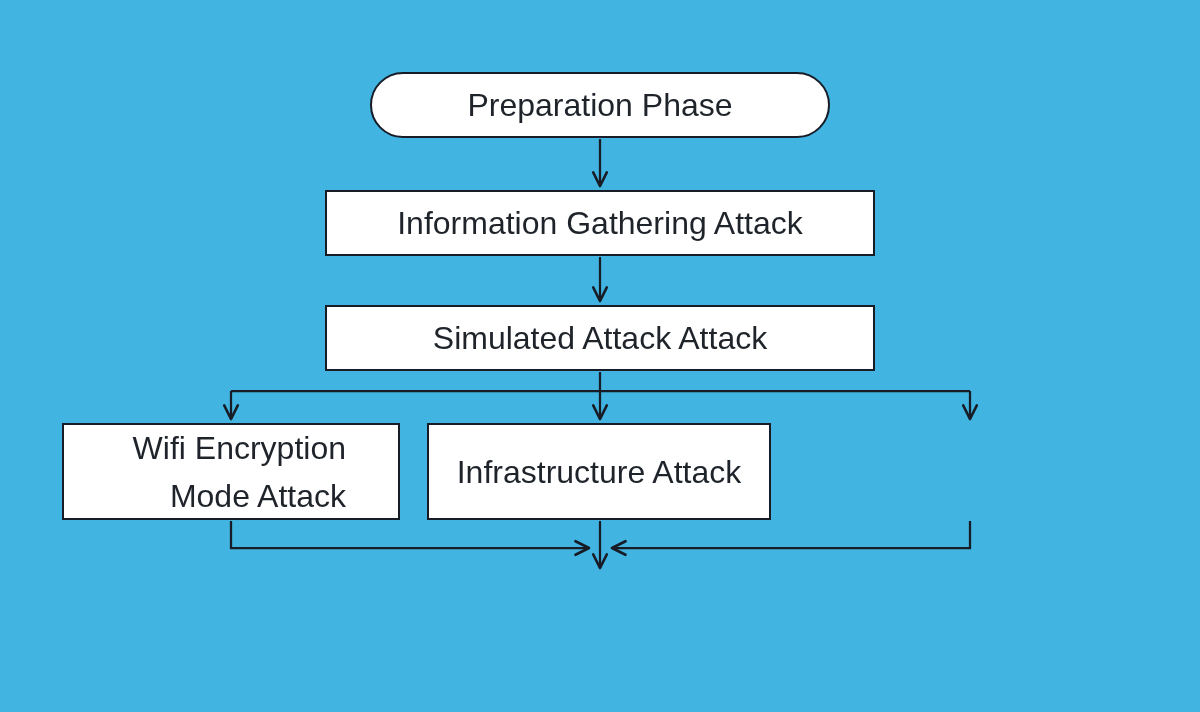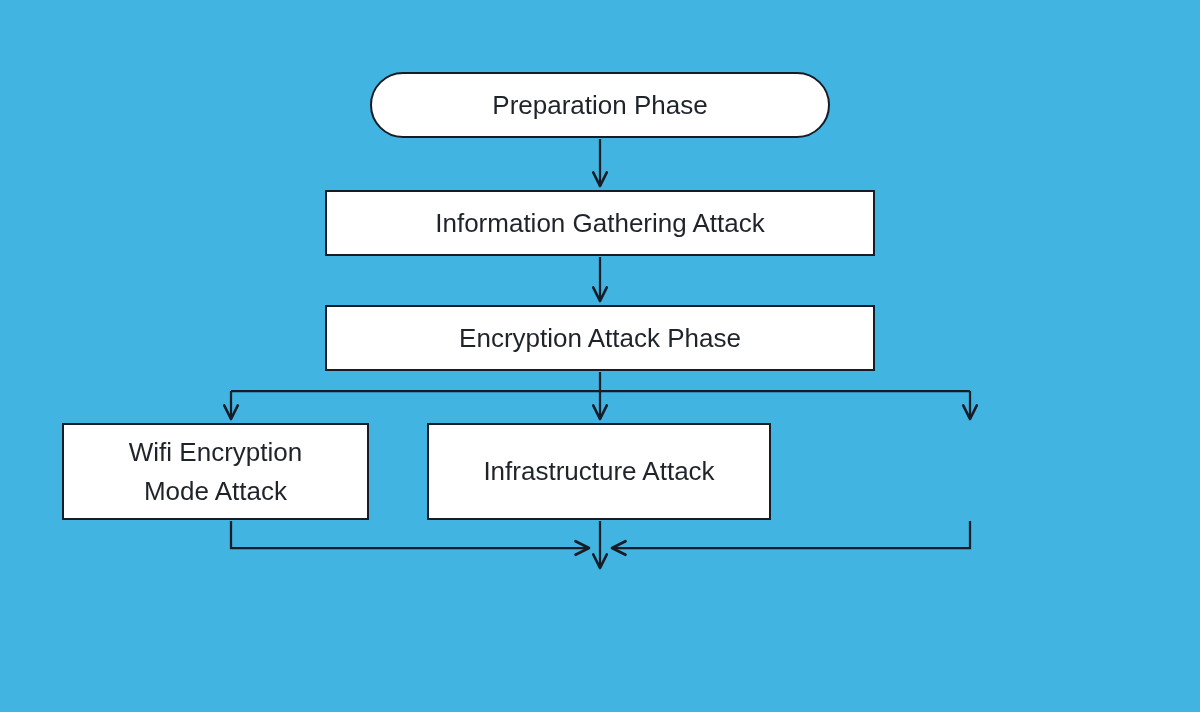--- a/index.html
+++ b/index.html
@@ -25,32 +25,32 @@
     position: absolute;
     inset: 0;
     width: 1200px;
     height: 712px;
   }
   .node {
     position: absolute;
     background: var(--node-fill);
     border: 2px solid var(--stroke);
     color: var(--text);
-    font-size: 26px;
+    font-size: 32px;
     line-height: 1.5;
     display: flex;
     align-items: center;
     justify-content: center;
-    text-align: center;
+    text-align: right;
   }
   .stadium { border-radius: 999px; }
   .node-preparation { left: 370px; top: 72px;  width: 460px; height: 66px; }
   .node-information { left: 325px; top: 190px; width: 550px; height: 66px; }
   .node-simulated   { left: 325px; top: 305px; width: 550px; height: 66px; }
-  .node-wifi        { left: 62px;  top: 423px; width: 307px; height: 97px; }
+  .node-wifi        { left: 62px;  top: 423px; width: 338px; height: 97px; }
   .node-wifi .label { max-width: 230px; }
   .node-infra       { left: 427px; top: 423px; width: 344px; height: 97px; }
   .node-client      { left: 798px; top: 423px; width: 341px; height: 97px; }
   .node-reporting   { left: 370px; top: 572px; width: 460px; height: 68px; }
 </style>
 </head>
 <body>
 
 <div class="canvas">
 
@@ -84,21 +84,21 @@
 
   <div class="node stadium node-preparation">
     <span class="label">Preparation Phase</span>
   </div>
 
   <div class="node node-information">
     <span class="label">Information Gathering Attack</span>
   </div>
 
   <div class="node node-simulated">
-    <span class="label">Encryption Attack Phase</span>
+    <span class="label">Simulated Attack Attack</span>
   </div>
 
   <div class="node node-wifi">
     <span class="label">Wifi Encryption Mode Attack</span>
   </div>
 
   <div class="node node-infra">
     <span class="label">Infrastructure Attack</span>
   </div>
 

